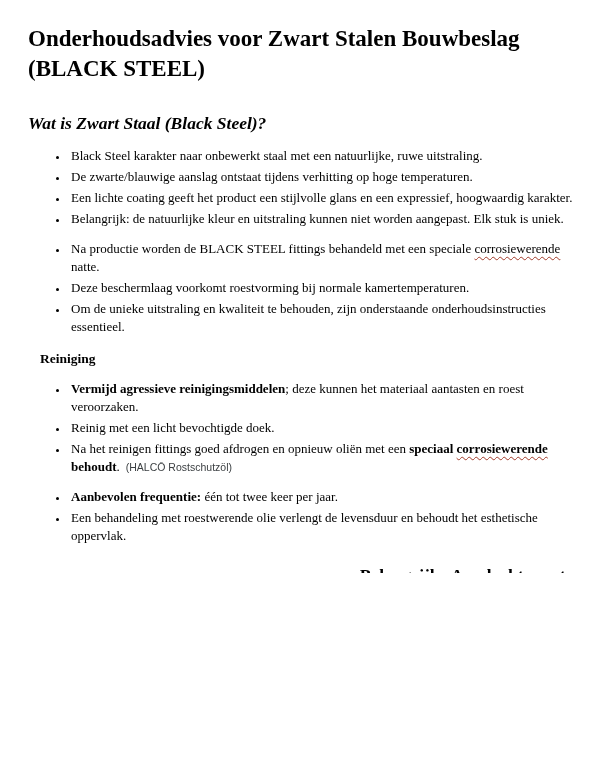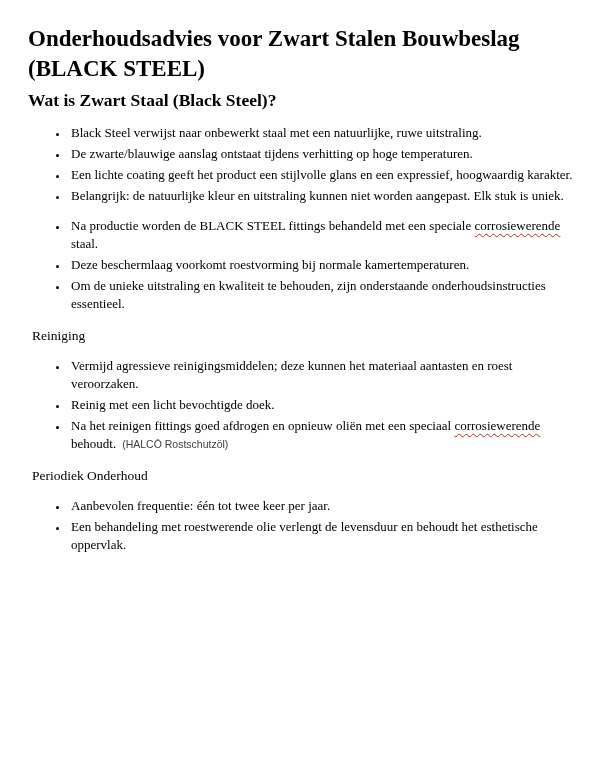--- a/index.html
+++ b/index.html
@@ -21,39 +21,39 @@
     line-height: 30px;
     font-weight: bold;
     margin: 20px 0 0 0;
   }
   h2.doc-h2 {
     font-size: 17.5px;
     line-height: 23px;
     font-weight: bold;
     margin: 16px 0 0 0;
   }
-  h2.first { margin-top: 5px; }
+  h2.first { margin-top: 28px; font-style: italic; }
   h2.last  { margin-top: 19px; text-align: right; }
   h3.doc-h3 {
     font-size: 13.5px;
     line-height: 18px;
-    font-weight: normal;
-    margin: 14px 0 0 4px;
+    font-weight: bold;
+    margin: 14px 0 0 12px;
   }
   ul.doc-list {
     margin: 12px 0 0 0;
     padding: 0 0 0 41px;
     list-style: disc outside;
   }
   ul.doc-list li {
     margin: 0 0 3px 0;
     padding-left: 2px;
   }
   ul.doc-list li::marker { font-size: 11px; }
-  b { font-weight: normal; }
+  b { font-weight: bold; }
   .sp {
     text-decoration-line: underline;
     text-decoration-style: wavy;
     text-decoration-color: #a23b2a;
     text-decoration-thickness: 1px;
     text-decoration-skip-ink: none;
     text-underline-offset: 3px;
     margin-top: 26px;
   }
   .note {
@@ -66,40 +66,39 @@
 </style>
 </head>
 <body>
 
 <div class="page">
 
   <h1 class="doc-title">Onderhoudsadvies voor Zwart Stalen Bouwbeslag (BLACK STEEL)</h1>
 
   <h2 class="doc-h2 first">Wat is Zwart Staal (Black Steel)?</h2>
   <ul class="doc-list">
-    <li><span>Black Steel verwijst naar onbewerkt staal met een natuurlijke, ruwe uitstraling.</span></li>
+    <li><span>Black Steel karakter naar onbewerkt staal met een natuurlijke, ruwe uitstraling.</span></li>
     <li><span>De zwarte/blauwige aanslag ontstaat tijdens verhitting op hoge temperaturen.</span></li>
     <li><span>Een lichte coating geeft het product een stijlvolle glans en een expressief, hoogwaardig karakter.</span></li>
     <li><span>Belangrijk: de natuurlijke kleur en uitstraling kunnen niet worden aangepast. Elk stuk is uniek.</span></li>
   </ul>
 
   <ul class="doc-list">
-    <li><span>Na productie worden de BLACK STEEL fittings behandeld met een speciale </span><span class="sp">corrosiewerende</span><span> staal.</span></li>
+    <li><span>Na productie worden de BLACK STEEL fittings behandeld met een speciale </span><span class="sp">corrosiewerende</span><span> natte.</span></li>
     <li><span>Deze beschermlaag voorkomt roestvorming bij normale kamertemperaturen.</span></li>
     <li><span>Om de unieke uitstraling en kwaliteit te behouden, zijn onderstaande onderhoudsinstructies essentieel.</span></li>
   </ul>
 
   <h3 class="doc-h3">Reiniging</h3>
   <ul class="doc-list">
     <li><b>Vermijd agressieve reinigingsmiddelen</b><span>; deze kunnen het materiaal aantasten en roest veroorzaken.</span></li>
     <li><span>Reinig met een licht bevochtigde doek.</span></li>
     <li><span>Na het reinigen fittings goed afdrogen en opnieuw oliën met een </span><b>speciaal </b><b class="sp">corrosiewerende</b><b> behoudt</b><span>.</span><span class="note">(HALCŌ Rostschutzöl)</span></li>
   </ul>
 
-  <h3 class="doc-h3">Periodiek Onderhoud</h3>
   <ul class="doc-list">
     <li><b>Aanbevolen frequentie:</b><span> één tot twee keer per jaar.</span></li>
     <li><span>Een behandeling met roestwerende olie verlengt de levensduur en behoudt het esthetische oppervlak.</span></li>
   </ul>
 
   <h2 class="doc-h2 last">Belangrijke Aandachtspunten</h2>
 
 </div>
 
 </body></html>

